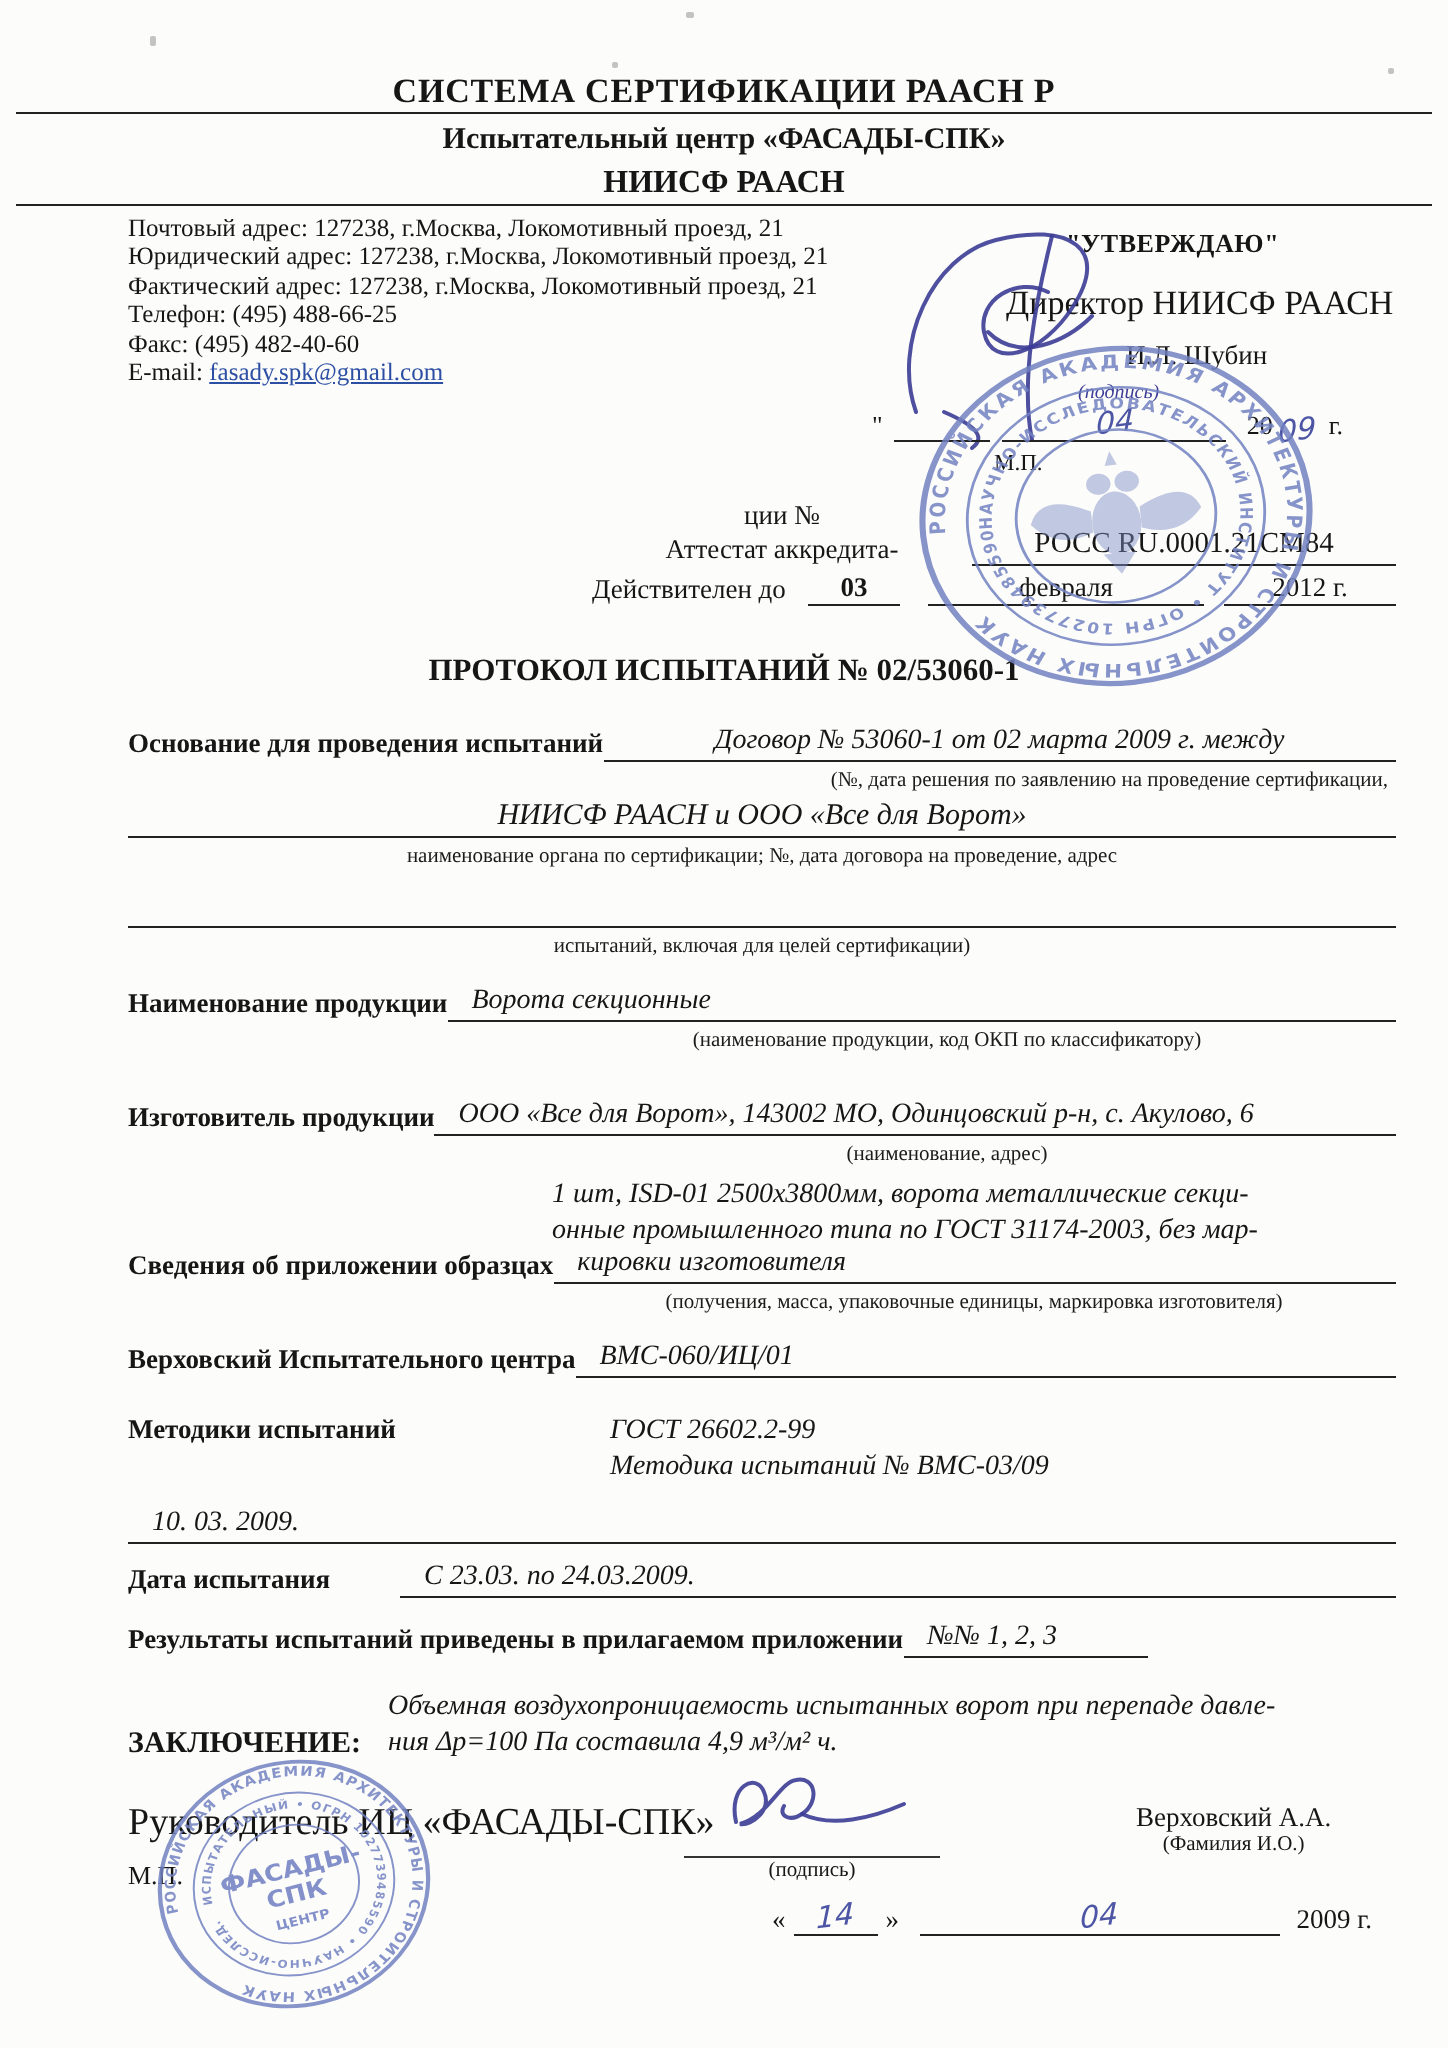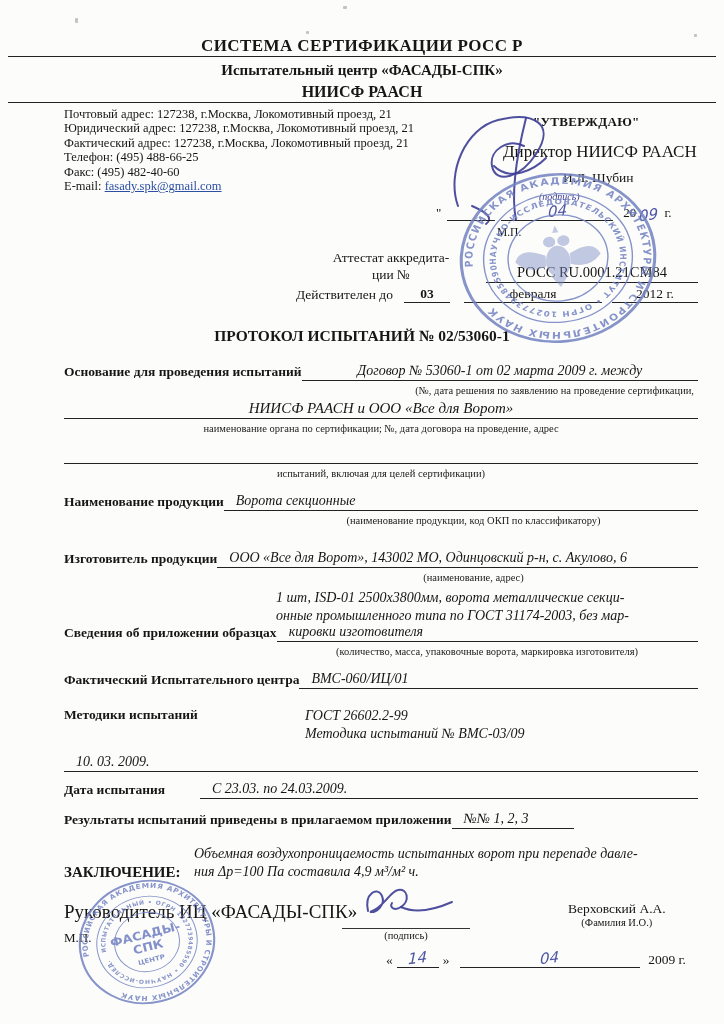--- a/index.html
+++ b/index.html
@@ -90,21 +90,21 @@
 <body>
 
 <div class="page">
 
   <div class="speck" style="left:75px;top:18px;width:3px;height:5px;"></div>
   <div class="speck" style="left:343px;top:6px;width:4px;height:3px;"></div>
   <div class="speck" style="left:306px;top:31px;width:3px;height:3px;"></div>
   <div class="speck" style="left:694px;top:34px;width:3px;height:3px;"></div>
 
   <div class="bleed">
-    <div class="sys-title">СИСТЕМА СЕРТИФИКАЦИИ РОСС Р</div>
+    <div class="sys-title">СИСТЕМА СЕРТИФИКАЦИИ РААСН Р</div>
   </div>
   <div class="hr"></div>
   <div class="bleed">
     <div class="sub-title">Испытательный центр «ФАСАДЫ-СПК»</div>
     <div class="org-title">НИИСФ РААСН</div>
   </div>
   <div class="hr"></div>
 
   <div class="contacts">
     <div>Почтовый адрес: 127238, г.Москва, Локомотивный проезд, 21</div>
@@ -157,22 +157,22 @@
       <circle cx="93" cy="81" r="6"></circle>
       <circle cx="107" cy="81" r="6"></circle>
       <path d="M97,71 L100,63 L103,71 Z"></path>
       <path d="M92,121 L100,133 L108,121 Z"></path>
     </g>
   </svg>
 
   <div class="acc">
     <div class="acc-row">
       <div class="acc-label">
+        <div>ции №</div>
         <div>Аттестат аккредита-</div>
-        <div>ции №</div>
       </div>
       <div class="acc-num">РОСС RU.0001.21СМ84</div>
     </div>
     <div class="acc-row acc-row2">
       <div class="acc-vlabel">Действителен до</div>
       <div class="blank acc-day">03</div>
       <div class="blank acc-month">февраля</div>
       <div class="blank acc-year">2012 г.</div>
     </div>
   </div>
@@ -204,24 +204,24 @@
   <div class="fnote mt4" style="margin-left:185px;text-align:center;">(наименование, адрес)</div>
 
   <div class="samples-pre mt6">
     <div class="ital-line">1 шт, ISD-01 2500x3800мм, ворота металлические секци-</div>
     <div class="ital-line">онные промышленного типа по ГОСТ 31174-2003, без мар-</div>
   </div>
   <div class="frow">
     <div class="flabel">Сведения об приложении образцах</div>
     <div class="fval">кировки изготовителя</div>
   </div>
-  <div class="fnote mt4" style="margin-left:212px;text-align:center;">(количество, масса, упаковочные ворота, маркировка изготовителя)</div>
+  <div class="fnote mt4" style="margin-left:212px;text-align:center;">(получения, масса, упаковочные единицы, маркировка изготовителя)</div>
 
   <div class="frow mt14">
-    <div class="flabel">Фактический Испытательного центра</div>
+    <div class="flabel">Верховский Испытательного центра</div>
     <div class="fval">ВМС-060/ИЦ/01</div>
   </div>
 
   <div class="frow mt18" style="align-items:flex-start;">
     <div class="flabel" style="width:241px;">Методики испытаний</div>
     <div class="methods-val">
       <div class="ital-line">ГОСТ 26602.2-99</div>
       <div class="ital-line">Методика испытаний № ВМС-03/09</div>
     </div>
   </div>

